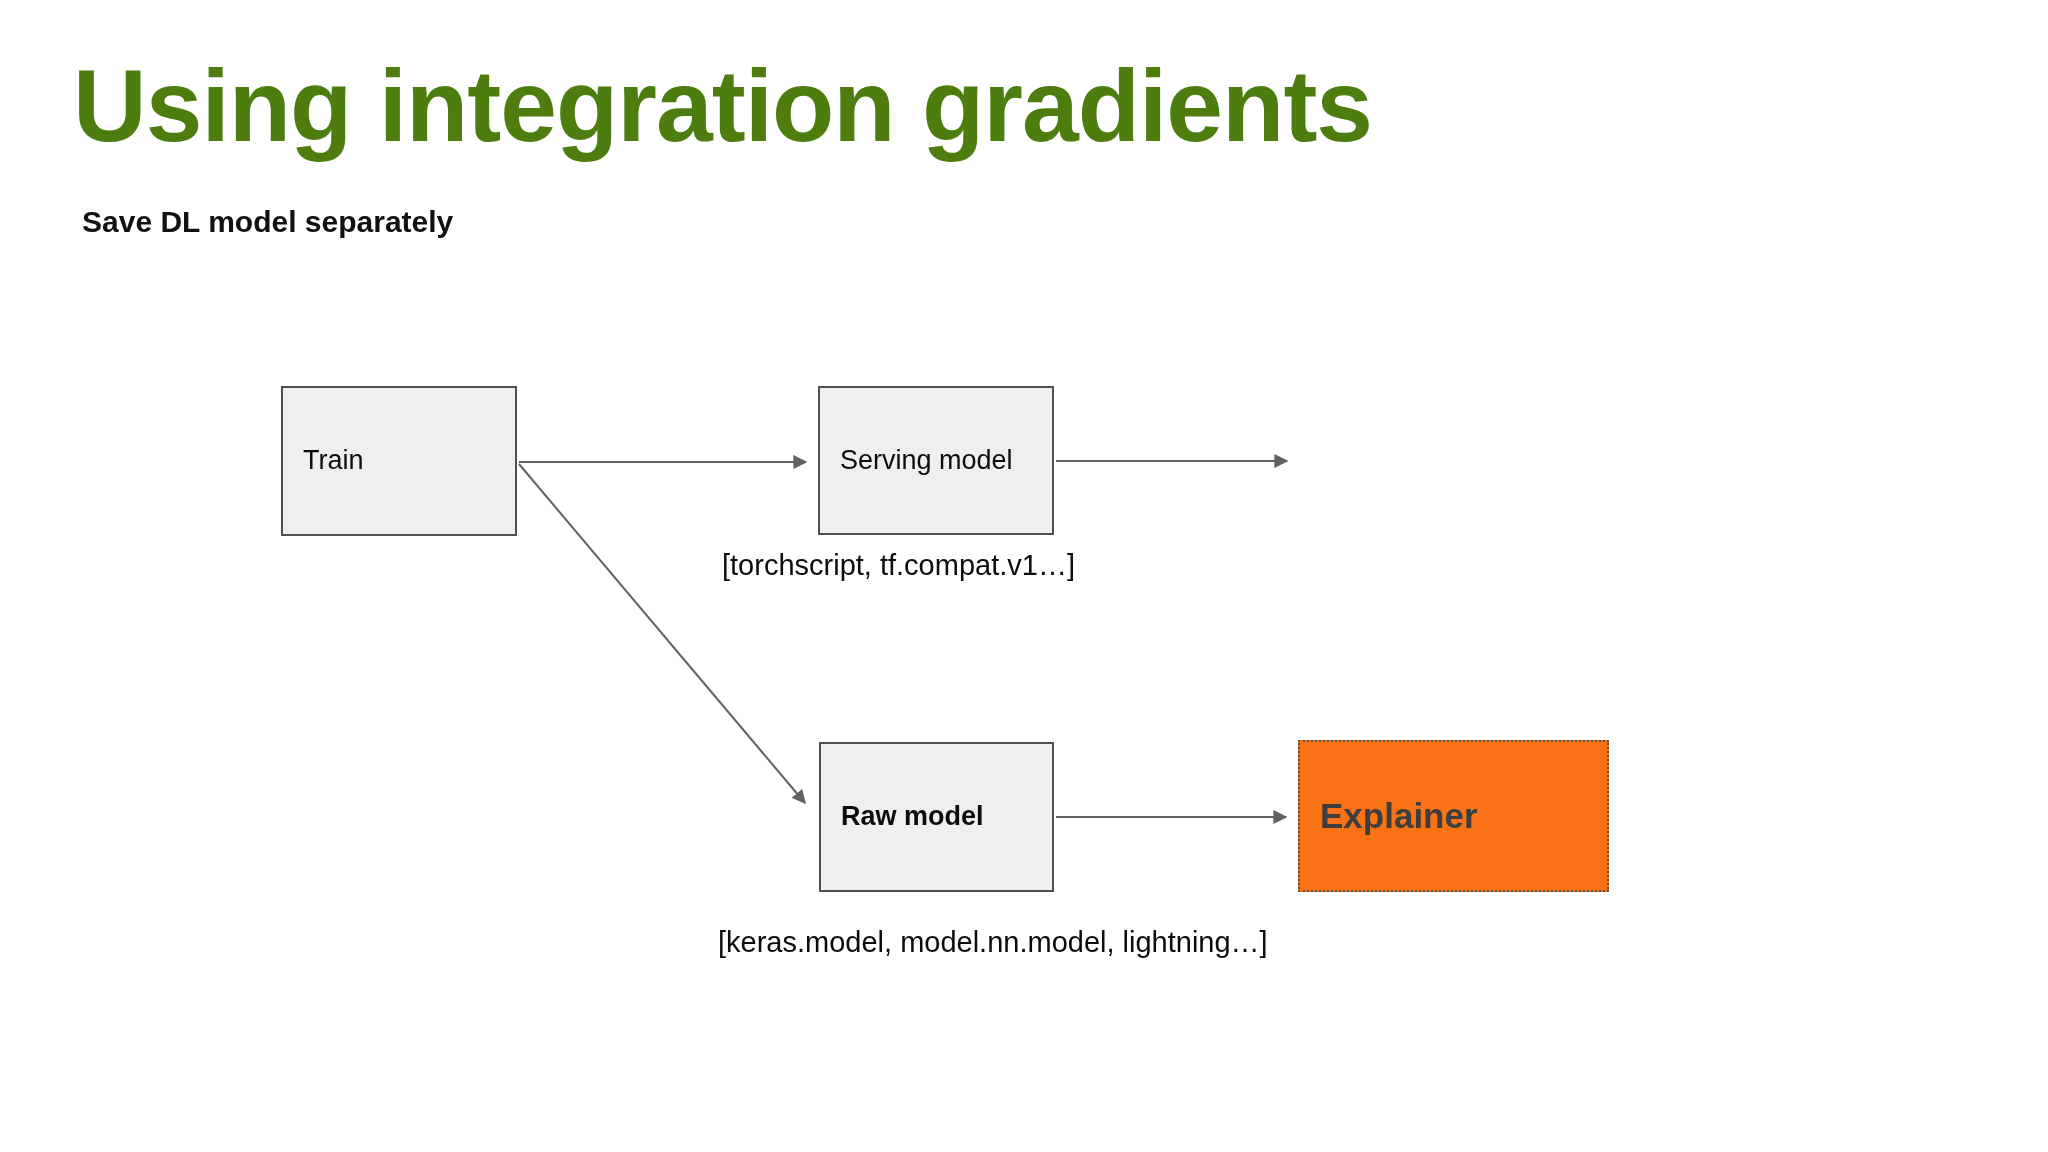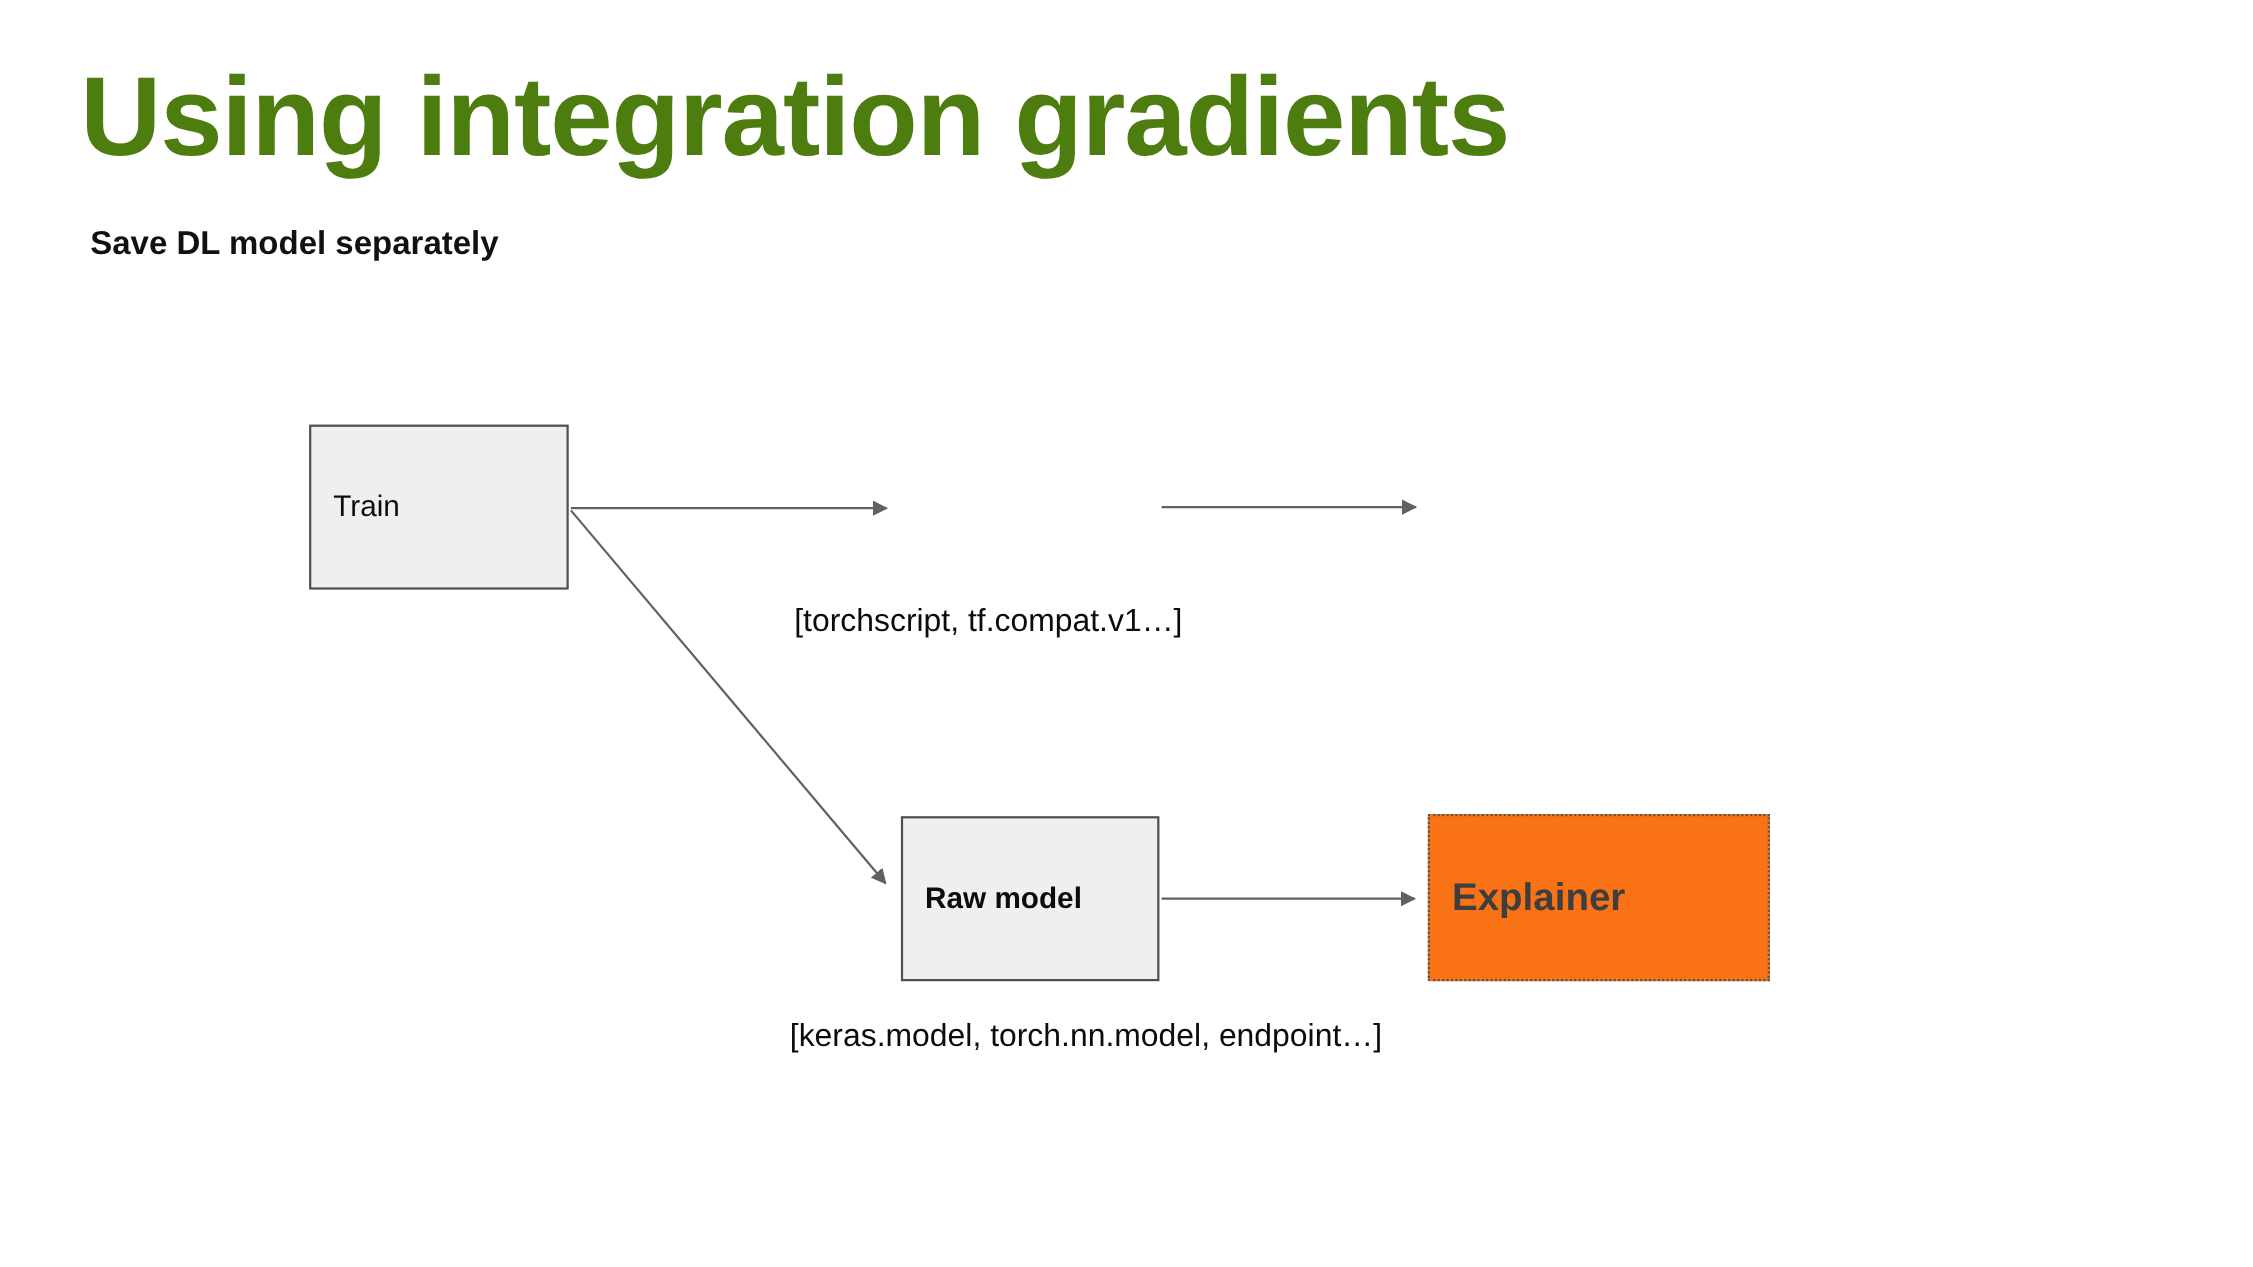--- a/index.html
+++ b/index.html
@@ -99,27 +99,30 @@
       <line x1="519" y1="464" x2="805" y2="803" marker-end="url(#arrowhead)"></line>
       <line x1="1056" y1="461" x2="1287" y2="461" marker-end="url(#arrowhead)"></line>
       <line x1="1056" y1="817" x2="1286" y2="817" marker-end="url(#arrowhead)"></line>
     </g>
   </svg>
 
   <div class="node" id="node-train">
     <span>Train</span>
   </div>
 
+  <div class="node" id="node-serving">
+    <span>Serving model</span>
+  </div>
 
 
   <div class="node" id="node-raw">
     <span>Raw model</span>
   </div>
 
   <div class="node" id="node-explainer">
     <span>Explainer</span>
   </div>
 
   <div class="annotation" id="annotation-serving">[torchscript, tf.compat.v1…]</div>
 
-  <div class="annotation" id="annotation-raw">[keras.model, torch.nn.model, endpoint…]</div>
+  <div class="annotation" id="annotation-raw">[keras.model, model.nn.model, lightning…]</div>
 
 </div>
 
 </body></html>

